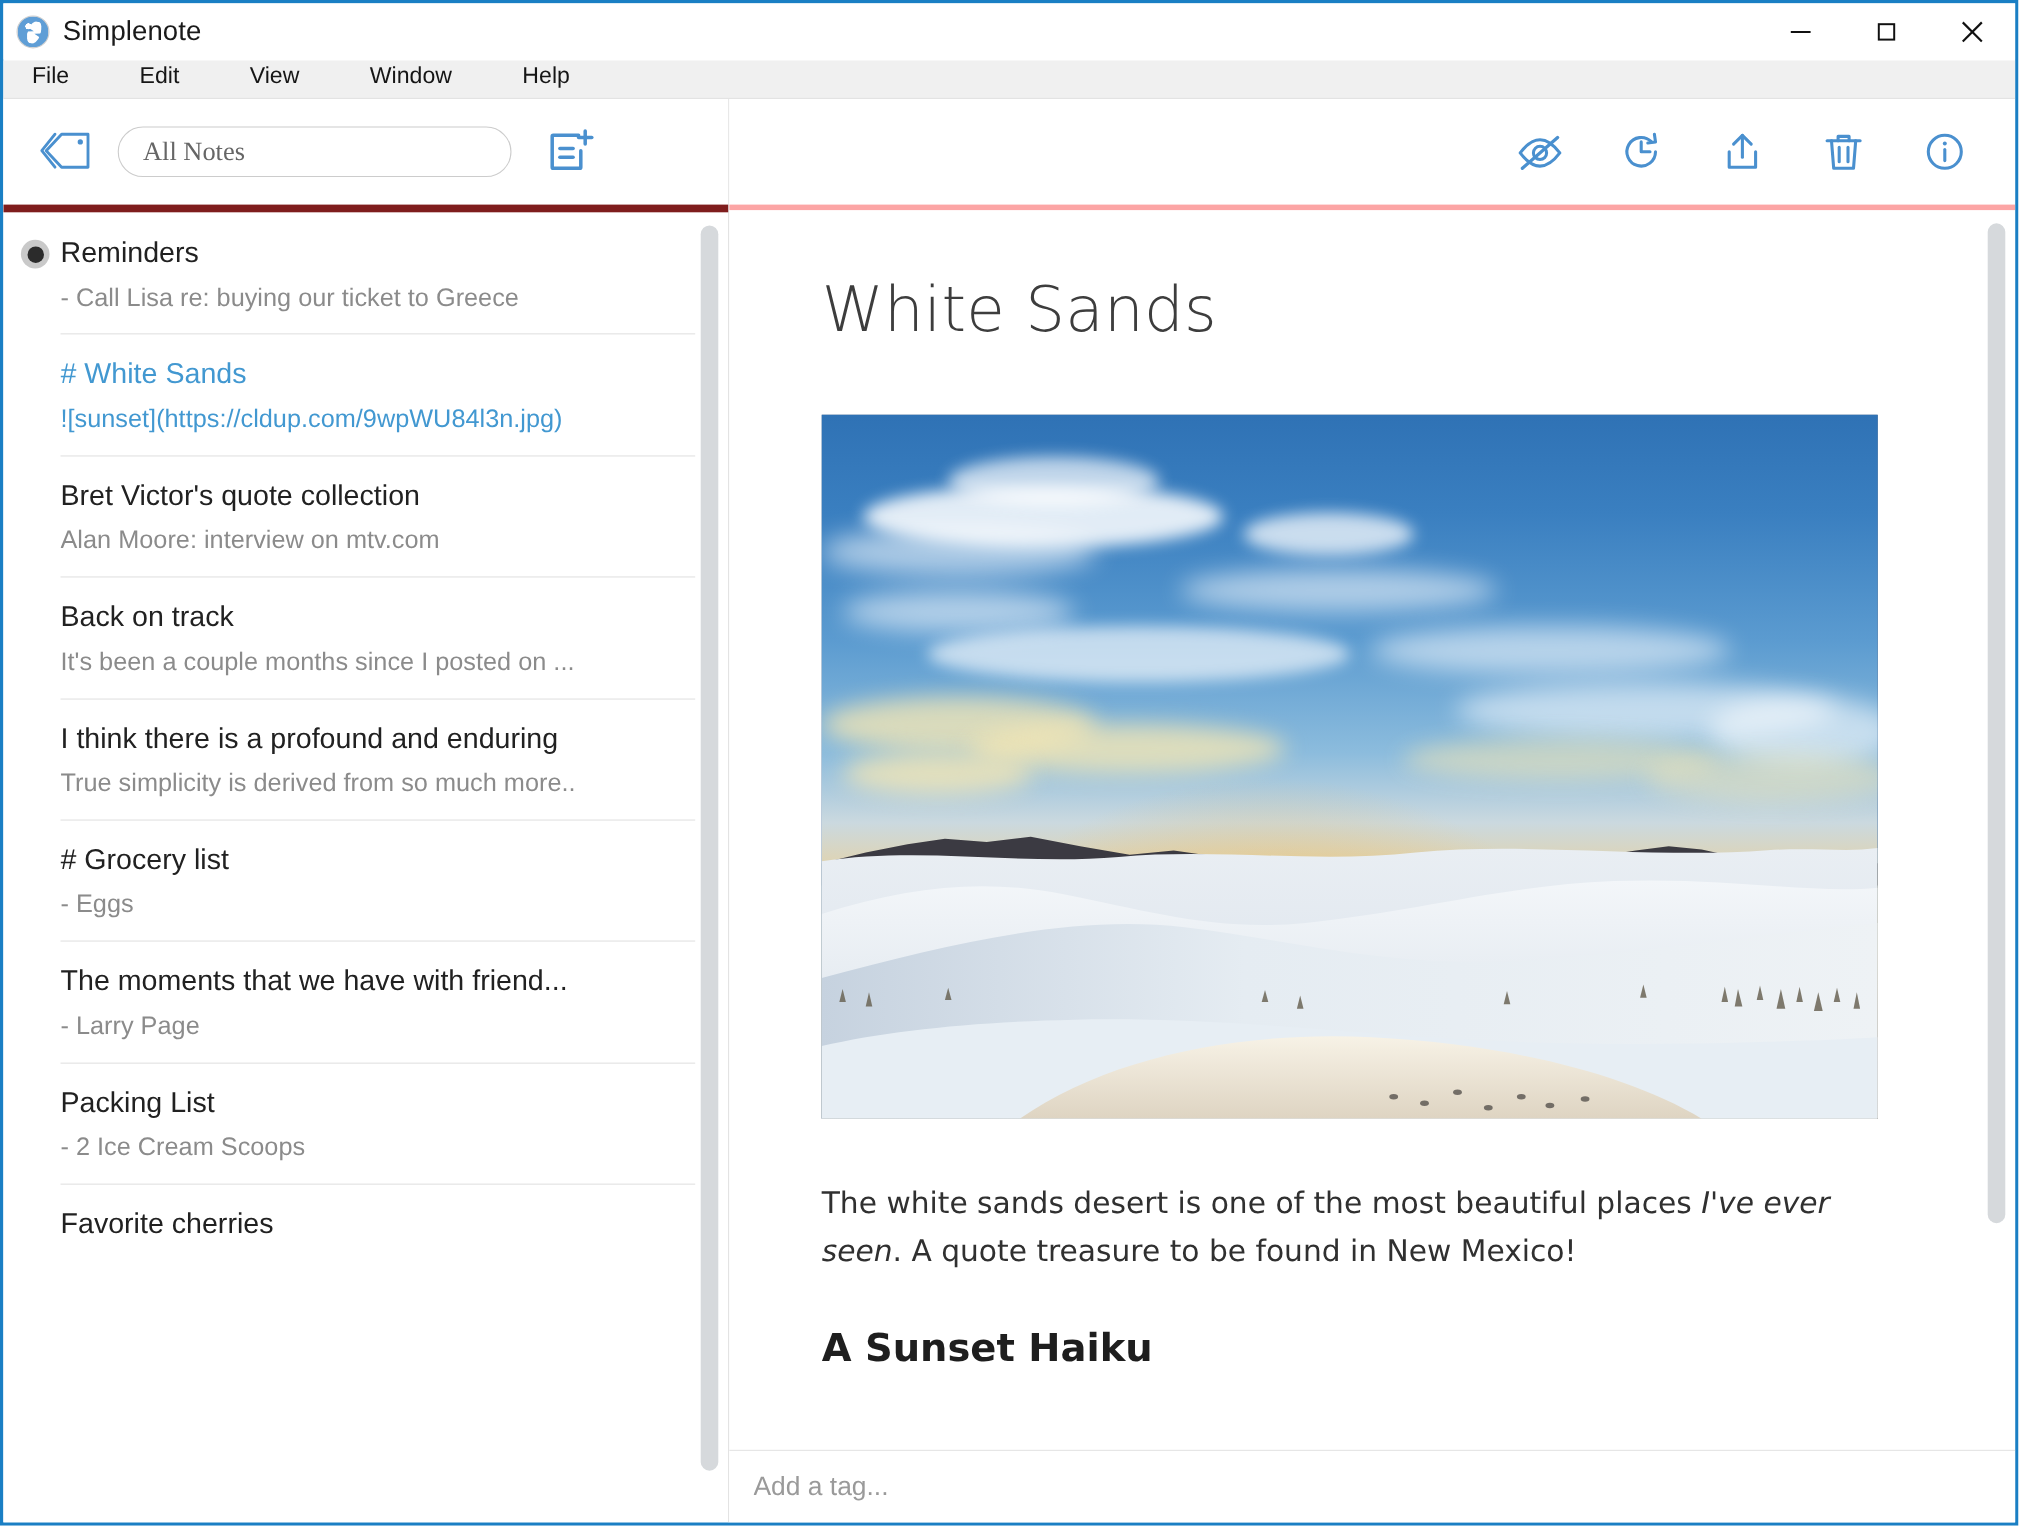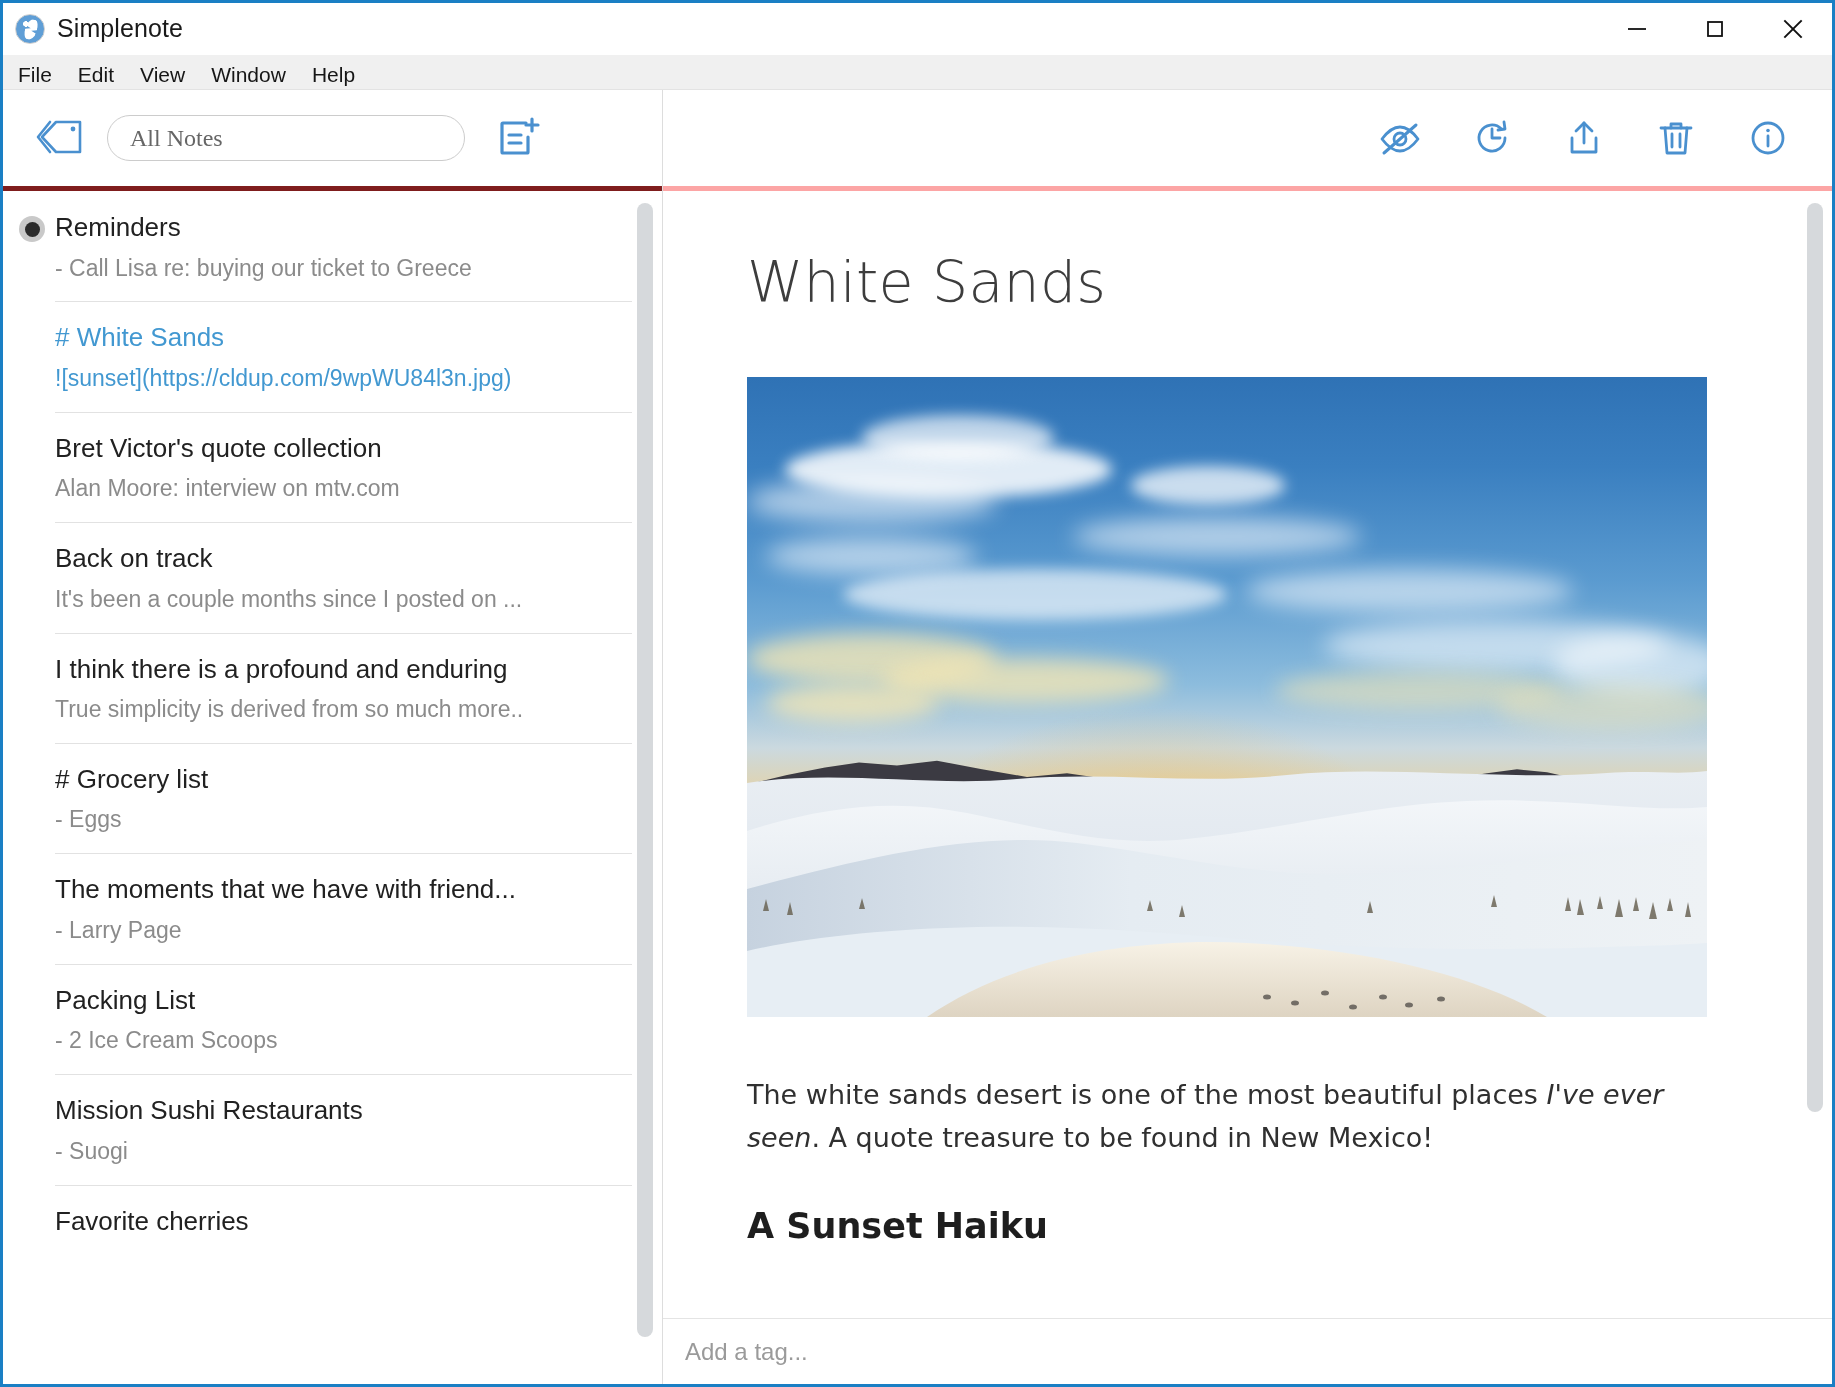--- a/index.html
+++ b/index.html
@@ -49,23 +49,24 @@
     display: flex; align-items: stretch;
   }
   .wc { width: 78px; display: flex; align-items: center; justify-content: center; }
   .wc svg { display: block; }
 
   
   .menubar {
     position: absolute; left: 0; top: 52px; right: 0;
     height: 35px;
     background: #f0f0f0;
-    display: flex; align-items: flex-end;
-    padding-left: 2px;
+    display: flex; align-items: flex-start;
+    padding-left: 13px;
     border-bottom: 1px solid #e3e3e3;
+    gap: 38px;
   }
   .menu-item {
     font-size: 21px; color: #161616; padding: 2px 13px; cursor: default;
   }
 
   
   .body {
     position: absolute; left: 0; top: 87px; right: 0; bottom: 0;
     display: flex;
   }
@@ -112,21 +113,21 @@
   .editor-toolbar {
     height: 96px; display: flex; align-items: center; justify-content: flex-end;
     padding-right: 42px; gap: 48px;
     flex: none;
   }
   .editor-toolbar .icon-btn { width: 44px; height: 44px; }
 
   
   .notelist {
     flex: 1; position: relative; overflow: hidden;
-    border-top: 5px solid #7f1d1d;
+    border-top: 7px solid #7f1d1d;
   }
   .notelist-inner { padding: 0; }
   .note-row {
     position: relative;
     padding: 20px 42px 18px 52px;
     cursor: pointer;
   }
   .note-row + .note-row::before {
     content: ""; position: absolute; left: 52px; right: 30px; top: 0;
     height: 1px; background: #e2e2e2;
@@ -361,24 +362,20 @@
           <div class="note-row">
             <div class="note-title">The moments that we have with friend...</div>
             <div class="note-excerpt">- Larry Page</div>
           </div>
 
           <div class="note-row">
             <div class="note-title">Packing List</div>
             <div class="note-excerpt">- 2 Ice Cream Scoops</div>
           </div>
 
-          <div class="note-row">
-            <div class="note-title">Mission Sushi Restaurants</div>
-            <div class="note-excerpt">- Suogi</div>
-          </div>
 
           <div class="note-row">
             <div class="note-title">Favorite cherries</div>
           </div>
 
         </div>
 
         <div class="list-scroll">
           <div class="thumb"></div>
         </div>

